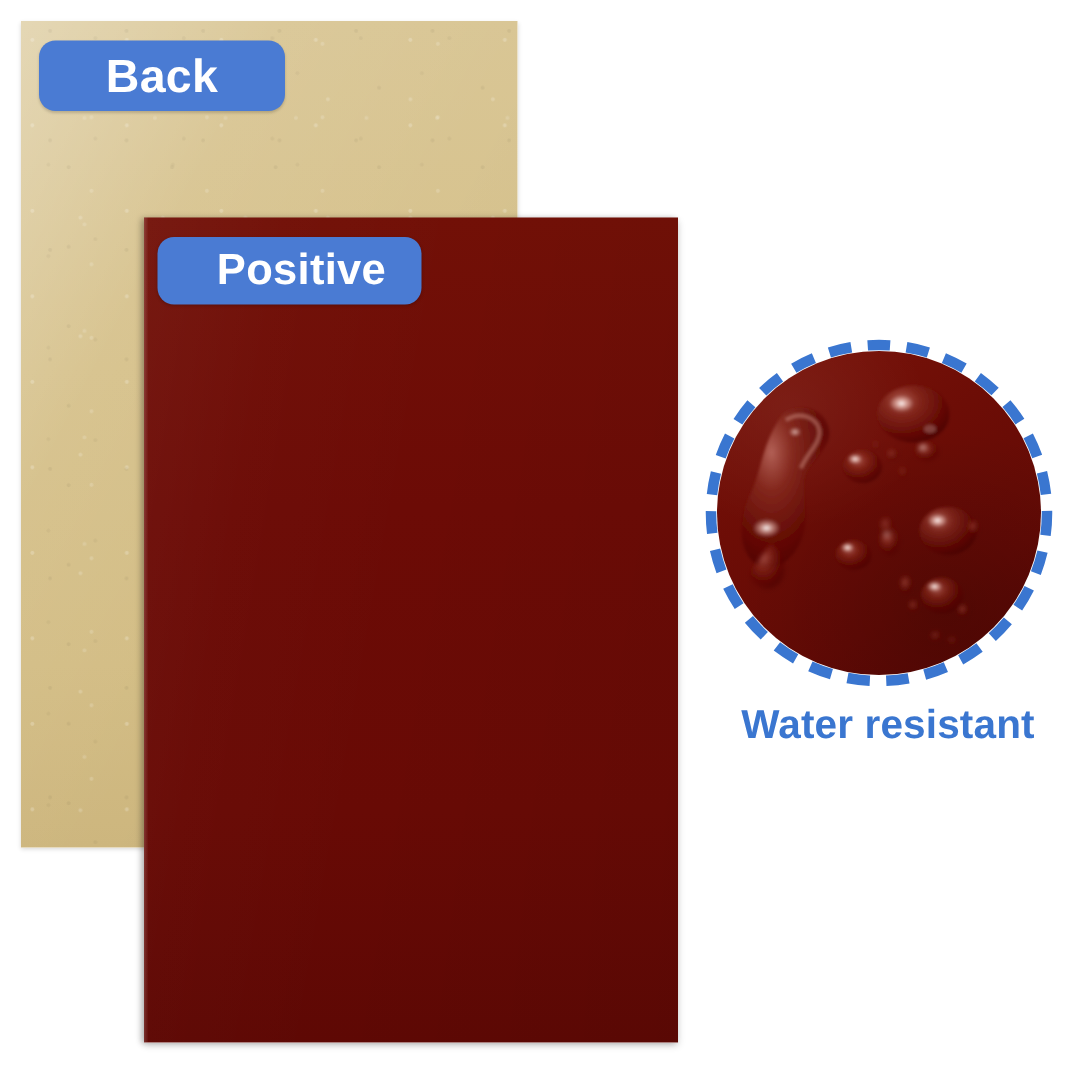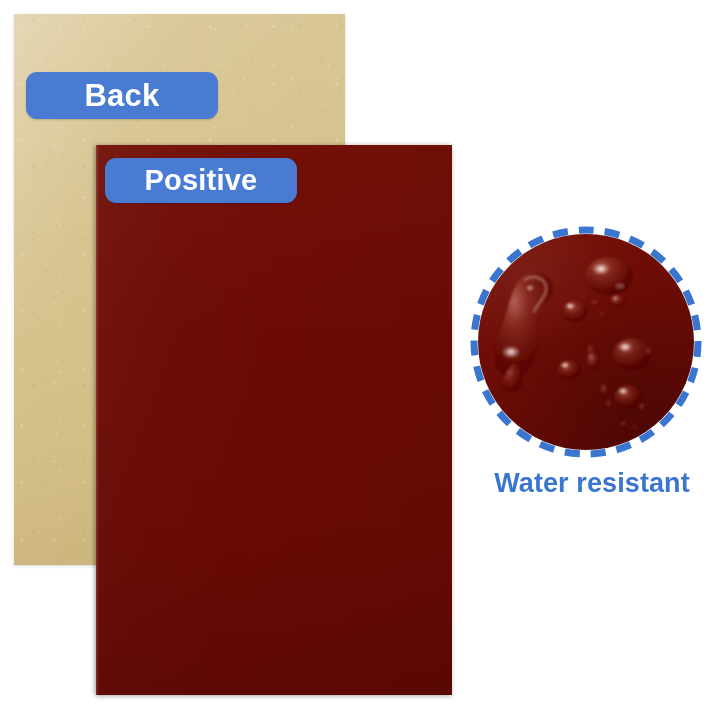--- a/index.html
+++ b/index.html
@@ -86,31 +86,31 @@
     border-radius: 11px;
     color: #ffffff;
     font-weight: bold;
     letter-spacing: 0.2px;
     white-space: nowrap;
     box-shadow: 0 1px 2px rgba(0,0,0,0.18);
   }
   .badge-back {
     left: 26px;
     top: 27px;
-    width: 192px;
+    width: 164px;
     height: 47px;
     font-size: 31px;
-    margin-top: 45px;
   }
   .badge-positive {
     left: 105px;
     top: 158px;
-    width: 192px;
+    width: 160px;
     height: 45px;
     font-size: 29px;
+    padding-left: 16px;
   }
 
   
   .wr-block {
     position: absolute;
     left: 470px;
     top: 226px;
     width: 244px;
     height: 262px;
   }

